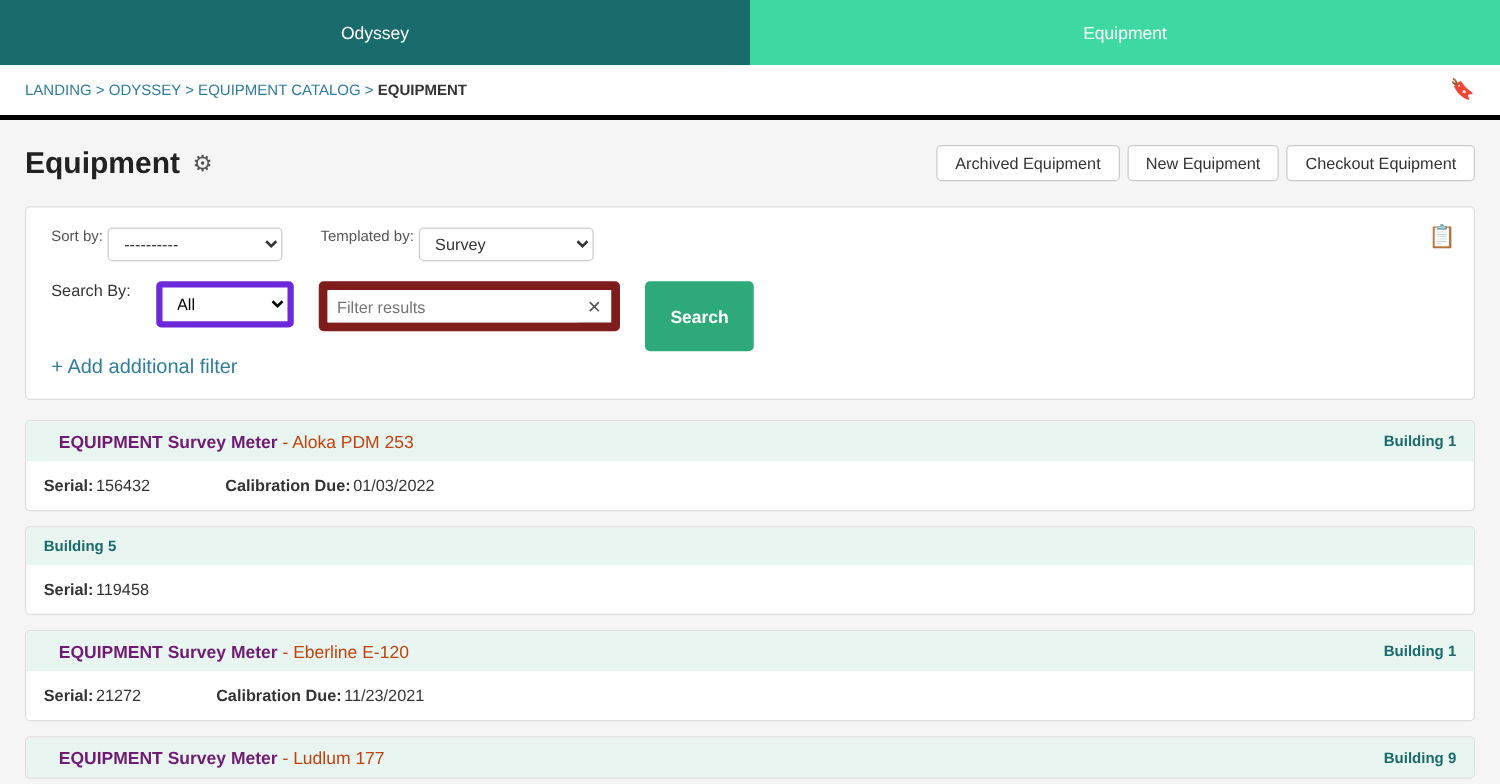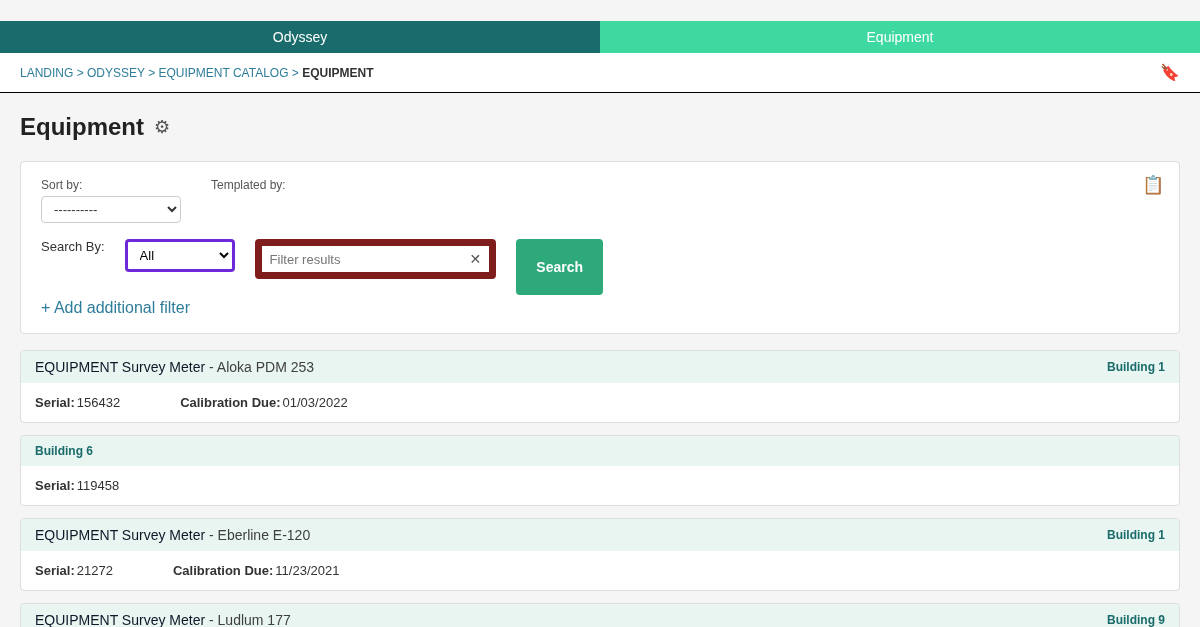--- a/index.html
+++ b/index.html
@@ -1,63 +1,63 @@
 <!DOCTYPE html>
 <html><head>
   <meta charset="utf-8">
   <style>
     * { box-sizing: border-box; margin: 0; padding: 0; }
     body { font-family: Arial, sans-serif; background: #f5f5f5; font-size: 14px; color: #333; }
 
     
-    .top-nav { display: flex; height: 32px; background: #84cc16; margin-top: 21px; }
+    .top-nav { display: flex; height: 52px; background: #84cc16; }
     .nav-tab { flex: 1; display: flex; align-items: center; justify-content: center; font-size: 14px; color: white; cursor: pointer; }
     .nav-tab.odyssey { background: #1a6b6b; }
     .nav-tab.catalog { background: #2eaa7a; }
     .nav-tab.equipment { background: #3dd9a0; }
 
     
-    .breadcrumb-bar { background: white; border-bottom: 1px solid #000000; padding: 10px 20px; display: flex; align-items: center; justify-content: space-between; }
+    .breadcrumb-bar { background: white; border-bottom: 4px solid #000000; padding: 10px 20px; display: flex; align-items: center; justify-content: space-between; }
     .breadcrumb { font-size: 12px; color: #2e7d9a; }
     .breadcrumb span.current { font-weight: bold; color: #333; }
     .bookmark-icon { font-size: 16px; color: #555; cursor: pointer; }
 
     
     .page-content { padding: 20px 20px; }
 
     
     .page-header { display: flex; align-items: center; justify-content: space-between; margin-bottom: 20px; }
     .page-title-row { display: flex; align-items: center; gap: 10px; }
     .page-title { font-size: 24px; font-weight: bold; color: #222; }
     .gear-icon { font-size: 18px; color: #555; cursor: pointer; }
     .header-buttons { display: flex; gap: 6px; }
     .header-btn { padding: 6px 14px; border: 1px solid #ccc; background: white; border-radius: 4px; cursor: pointer; font-size: 13px; color: #333; }
 
     
     .filter-panel { background: white; border: 1px solid #ddd; border-radius: 4px; padding: 16px 20px 16px 20px; margin-bottom: 16px; position: relative; }
     .clipboard-icon { position: absolute; top: 12px; right: 14px; font-size: 18px; color: #555; cursor: pointer; }
     .filter-row-top { display: flex; gap: 30px; margin-bottom: 16px; }
-    .filter-group { display: flex; flex-direction: column; gap: 4px; }
+    .filter-group { display: flex; flex-direction: row; gap: 4px; }
     .filter-label { font-size: 12px; color: #555; }
     .filter-select { border: 1px solid #ccc; border-radius: 4px; padding: 4px 8px; font-size: 13px; min-width: 140px; background: white; color: #333; appearance: auto; }
     .filter-row-bottom { display: flex; align-items: flex-start; gap: 20px; }
     .search-by-label { font-size: 13px; color: #333; white-space: nowrap; }
-    .search-by-select { border: 3px solid #6d28d9; border-radius: 4px; padding: 5px 8px; font-size: 13px; min-width: 110px; background: white; }
+    .search-by-select { border: 5px solid #6d28d9; border-radius: 4px; padding: 5px 8px; font-size: 13px; min-width: 110px; background: white; }
     .filter-input-wrap { display: flex; align-items: center; border: 7px solid #7f1d1d; border-radius: 4px; background: white; overflow: hidden; }
     .filter-input { border: none; outline: none; padding: 5px 8px; font-size: 13px; width: 200px; }
     .clear-btn { background: none; border: none; cursor: pointer; padding: 5px 8px; color: #555; font-size: 14px; }
     .search-btn { background: #2eaa7a; color: white; border: none; border-radius: 4px; padding: 20px 20px; font-size: 14px; font-weight: bold; cursor: pointer; }
     .add-filter { font-size: 16px; color: #2e7d9a; cursor: pointer; margin-top: 4px; }
 
     
     .equipment-item { background: white; border: 1px solid #ddd; border-radius: 4px; margin-bottom: 12px; overflow: hidden; }
     .equipment-header { background: #e8f5f0; padding: 8px 14px; display: flex; justify-content: space-between; align-items: center; }
     .equipment-title { font-size: 14px; }
-    .equipment-title .type { color: #0f172a; font-weight: normal; }
-    .equipment-title .name { color: #404040; }
+    .equipment-title .type { color: #701a75; font-weight: bold; margin-left: 12px; }
+    .equipment-title .name { color: #c2410c; }
     .equipment-location { color: #1a6b6b; font-size: 12px; font-weight: bold; }
     .equipment-details { padding: 12px 14px; display: flex; gap: 60px; }
     .detail-group { display: flex; flex-direction: row; align-items: center; gap: 2px; }
     .detail-label { font-weight: bold; font-size: 13px; }
     .detail-value { font-size: 13px; }
   </style>
 </head>
 <body>
 
 <nav class="top-nav">
@@ -76,34 +76,42 @@
   <span class="bookmark-icon">🔖</span>
 </div>
 
 <div class="page-content">
 
   <div class="page-header">
     <div class="page-title-row">
       <h1 class="page-title">Equipment</h1>
       <span class="gear-icon">⚙</span>
     </div>
+    <div class="header-buttons">
+      <button class="header-btn">Archived Equipment</button>
+      <button class="header-btn">New Equipment</button>
+      <button class="header-btn">Checkout Equipment</button>
+    </div>
   </div>
 
   <div class="filter-panel">
     <span class="clipboard-icon">📋</span>
 
     <div class="filter-row-top">
       <div class="filter-group">
         <label class="filter-label">Sort by:</label>
         <select class="filter-select">
           <option>----------</option>
         </select>
       </div>
       <div class="filter-group">
         <label class="filter-label">Templated by:</label>
+        <select class="filter-select">
+          <option>Survey</option>
+        </select>
       </div>
     </div>
 
     <div class="filter-row-bottom">
       <span class="search-by-label">Search By:</span>
       <select class="search-by-select">
         <option>All</option>
       </select>
       <div class="filter-input-wrap">
         <input class="filter-input" type="text" placeholder="Filter results" style="">
@@ -130,21 +138,21 @@
         </div>
         <div class="detail-group">
           <span class="detail-label">Calibration Due:</span>
           <span class="detail-value">01/03/2022</span>
         </div>
 
       </div>
     </div>
       <div class="equipment-item">
       <div class="equipment-header">
-        <span class="equipment-location">Building 6</span>
+        <span class="equipment-location">Building 5</span>
       </div>
       <div class="equipment-details">
 
         <div class="detail-group">
           <span class="detail-label">Serial:</span>
           <span class="detail-value">119458</span>
         </div>
 
       </div>
     </div>

